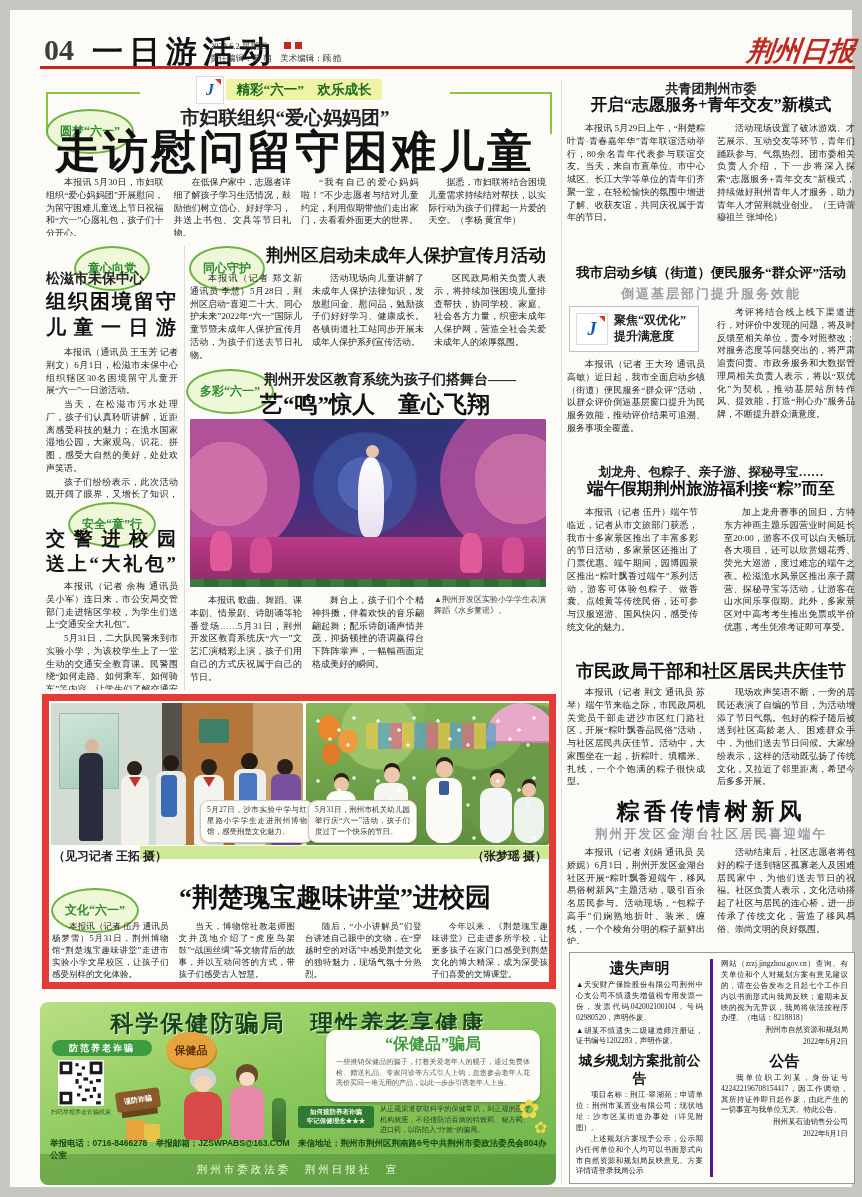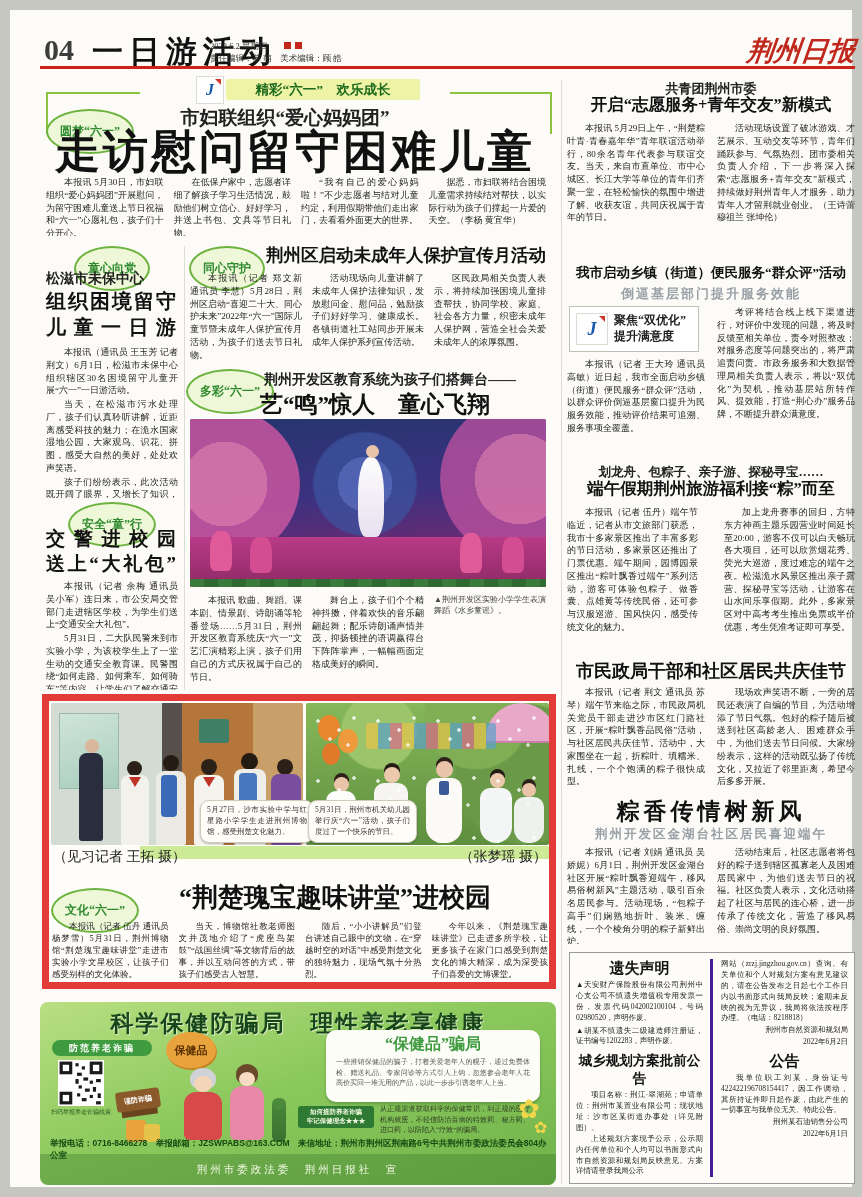--- a/index.html
+++ b/index.html
@@ -20,21 +20,21 @@
   .spread{text-align:justify;}
   .spread::after{content:"";display:inline-block;width:100%;}
   .vrule{background:#ddddd6;width:1px;}
   .bracket-l{border-left:2px solid #8cc43e;border-top:2px solid #8cc43e;}
   .bracket-r{border-right:2px solid #8cc43e;border-top:2px solid #8cc43e;}
   .jlogo{background:#fff;border:1px solid #dcdcd4;display:flex;align-items:center;justify-content:center;
          font:italic 900 16px "Liberation Serif",serif;color:#1558b0;position:relative;}
   .jlogo::after{content:"";position:absolute;right:2px;top:2px;border-left:6px solid transparent;border-top:6px solid #d23a2e;}
   .bubble{background:#fffdf8;border:1px solid #cfcabb;border-radius:9px;padding:4px 6px;font-size:7.5px;
           line-height:1.45;color:#333;text-align:justify;z-index:5;box-shadow:0 1px 2px rgba(0,0,0,.25);}
-  .credit{font-size:14px;color:#222;}
+  .credit{font-size:12px;color:#222;font-weight:bold;}
   .sign{text-align:right;font-size:7.5px;color:#1d1d1d;line-height:1.5;}
   .ph{position:absolute;overflow:hidden;border-radius:2px;}
 </style>
 </head>
 <body>
 
 <div class="page">
 
   <div class="abs" style="left:44px;top:33px;font:bold 30px 'Liberation Serif',serif;color:#3c3c3c;">04</div>
   <div class="abs hl" style="left:92px;top:31px;font-size:31px;letter-spacing:6px;">一日游活动</div>
@@ -43,21 +43,21 @@
   <div class="abs" style="left:295px;top:42px;width:7px;height:7px;background:#c4271c;"></div>
   <div class="abs" style="left:210px;top:53px;font-size:8.5px;color:#333;">责任编辑：苏 萌　美术编辑：顾 皓</div>
   <div class="abs" style="left:735px;top:33px;width:120px;text-align:right;font:italic 900 27px 'Liberation Serif',serif;color:#c0281e;transform:skewX(-6deg);">荆州日报</div>
   <div class="abs" style="left:40px;top:66px;width:815px;height:3px;background:#cc2418;"></div>
 
   <div class="abs bracket-l" style="left:46px;top:92px;width:92px;height:40px;"></div>
   <div class="abs bracket-r" style="left:450px;top:92px;width:100px;height:40px;"></div>
   <div class="abs jlogo" style="left:196px;top:76px;width:26px;height:26px;">
       <span>J</span>
     </div>
-  <div class="abs" style="left:226px;top:79px;width:194px;height:21px;background:#eef3a6;border-radius:2px;text-align:center;font-weight:900;font-size:13.5px;color:#1d6b1d;line-height:21px;">精彩“六一”　欢乐成长</div>
+  <div class="abs" style="left:226px;top:79px;width:156px;height:21px;background:#eef3a6;border-radius:2px;text-align:center;font-weight:900;font-size:13.5px;color:#1d6b1d;line-height:21px;">精彩“六一”　欢乐成长</div>
 
   <div class="abs" style="left:46px;top:109px;"><span class="tag">圆梦“六一”</span></div>
   <div class="abs kick center" style="left:105px;top:105px;width:360px;font-size:19px;">市妇联组织“爱心妈妈团”</div>
   <div class="abs hl center" style="left:40px;top:122px;width:510px;font-size:45px;letter-spacing:3px;">走访慰问留守困难儿童</div>
   <div class="abs cols bodytxt" style="left:46px;top:176px;width:500px;height:60px;">
     <div style="text-indent:2em;">本报讯 5月30日，市妇联组织“爱心妈妈团”开展慰问，为留守困难儿童送上节日祝福和“六一”心愿礼包，孩子们十分开心。</div>
     <div style="text-indent:2em;">在低保户家中，志愿者详细了解孩子学习生活情况，鼓励他们树立信心、好好学习，并送上书包、文具等节日礼物。</div>
     <div style="text-indent:2em;">“我有自己的爱心妈妈啦！”不少志愿者与结对儿童约定，利用假期带他们走出家门，去看看外面更大的世界。</div>
     <div style="text-indent:2em;">据悉，市妇联将结合困境儿童需求持续结对帮扶，以实际行动为孩子们撑起一片爱的天空。（李杨 黄宜华）</div>
   </div>

